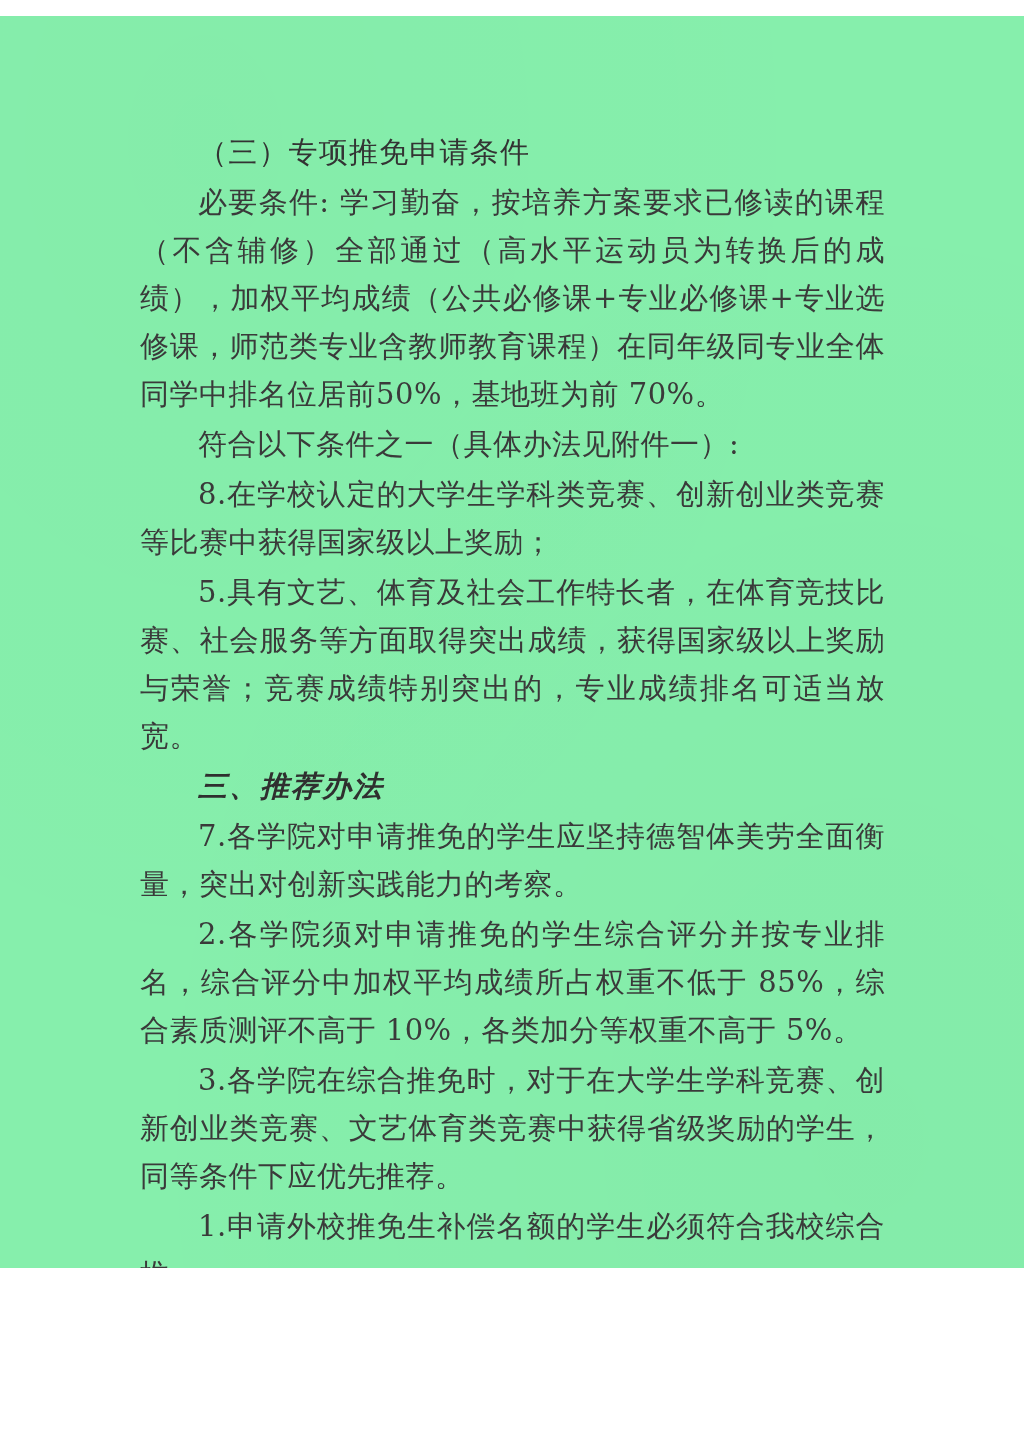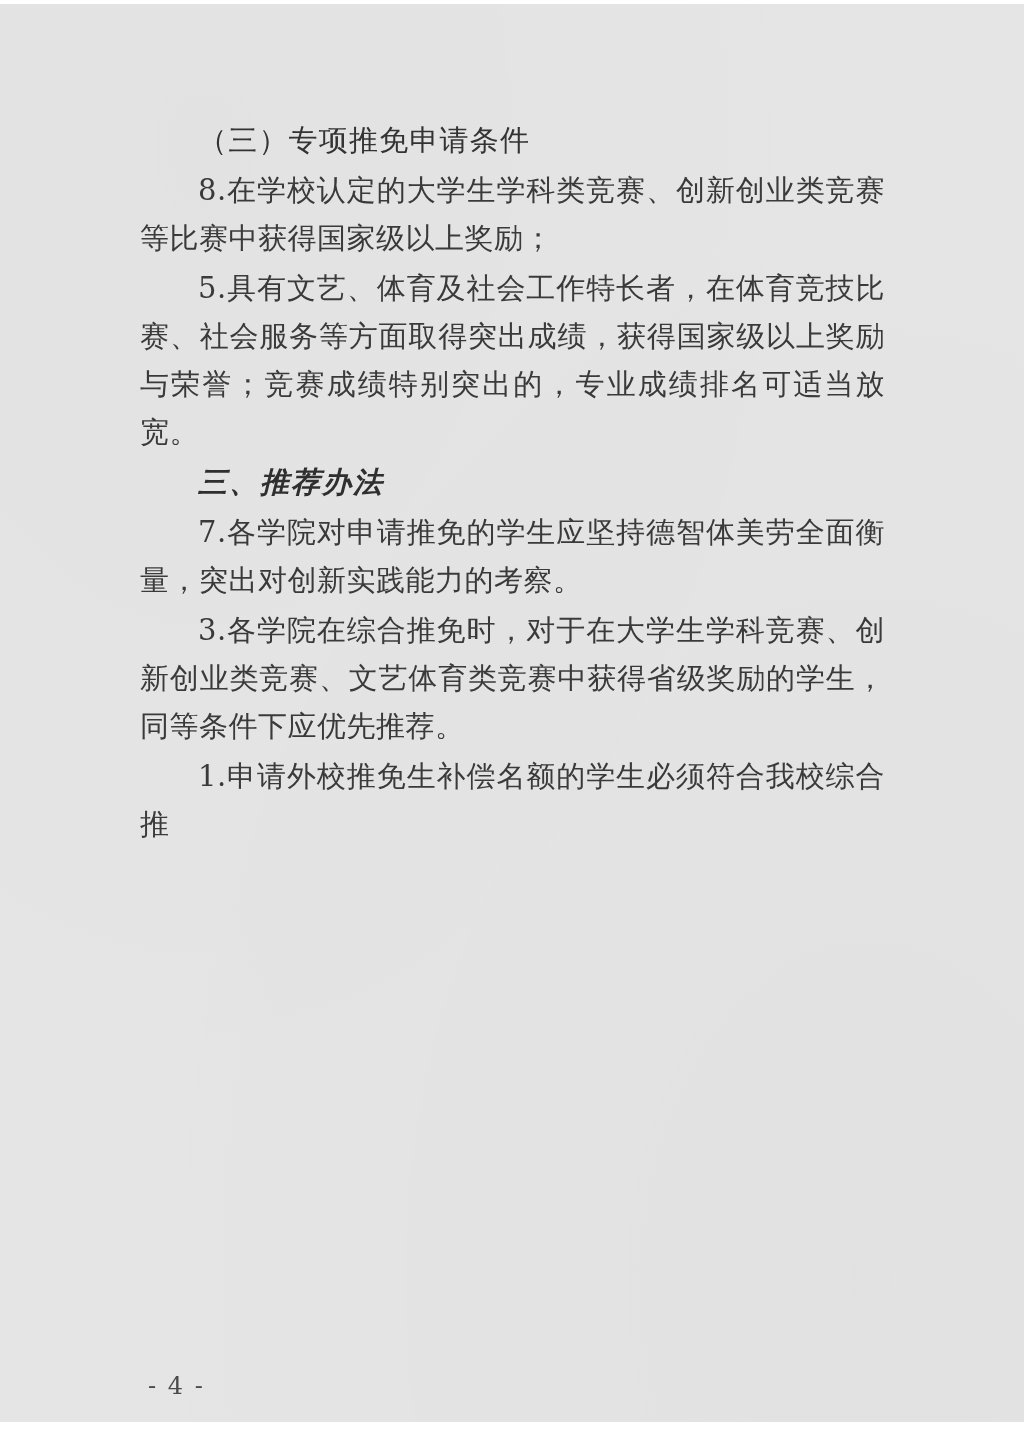--- a/index.html
+++ b/index.html
@@ -3,23 +3,23 @@
 <meta charset="utf-8">
 <style>
   html, body {
     margin: 0;
     padding: 0;
     background: #ffffff;
   }
   .page {
     position: relative;
     width: 1024px;
-    height: 1418px;
-    margin: 4px auto;
-    background: #e5e5e5;
+    height: 1252px;
+    margin: 16px auto;
+    background: #86efac;
     overflow: hidden;
     font-family: "DejaVu Serif", "Liberation Serif", serif;
     color: #2b2b2b;
   }
   
   .page::before {
     content: "";
     position: absolute;
     inset: 0;
     background:
@@ -67,23 +67,26 @@
     font-family: "DejaVu Serif", "Liberation Serif", serif;
   }
 </style>
 </head>
 <body>
 
 <div class="page">
 
   <div class="doc-body">
     <p class="para subheading">（三）专项推免申请条件</p>
+    <p class="para indent">必要条件: 学习勤奋，按培养方案要求已修读的课程（不含辅修）全部通过（高水平运动员为转换后的成绩），加权平均成绩（公共必修课+专业必修课+专业选修课，师范类专业含教师教育课程）在同年级同专业全体同学中排名位居前50%，基地班为前 70%。</p>
+    <p class="para indent">符合以下条件之一（具体办法见附件一）:</p>
     <p class="para indent">8.在学校认定的大学生学科类竞赛、创新创业类竞赛等比赛中获得国家级以上奖励；</p>
     <p class="para indent">5.具有文艺、体育及社会工作特长者，在体育竞技比赛、社会服务等方面取得突出成绩，获得国家级以上奖励与荣誉；竞赛成绩特别突出的，专业成绩排名可适当放宽。</p>
     <p class="para heading">三、推荐办法</p>
     <p class="para indent">7.各学院对申请推免的学生应坚持德智体美劳全面衡量，突出对创新实践能力的考察。</p>
+    <p class="para indent">2.各学院须对申请推免的学生综合评分并按专业排名，综合评分中加权平均成绩所占权重不低于 85%，综合素质测评不高于 10%，各类加分等权重不高于 5%。</p>
     <p class="para indent">3.各学院在综合推免时，对于在大学生学科竞赛、创新创业类竞赛、文艺体育类竞赛中获得省级奖励的学生，同等条件下应优先推荐。</p>
     <p class="para indent">1.申请外校推免生补偿名额的学生必须符合我校综合推</p>
   </div>
 
   <div class="page-number">- 4 -</div>
 
 </div>
 
 </body></html>

